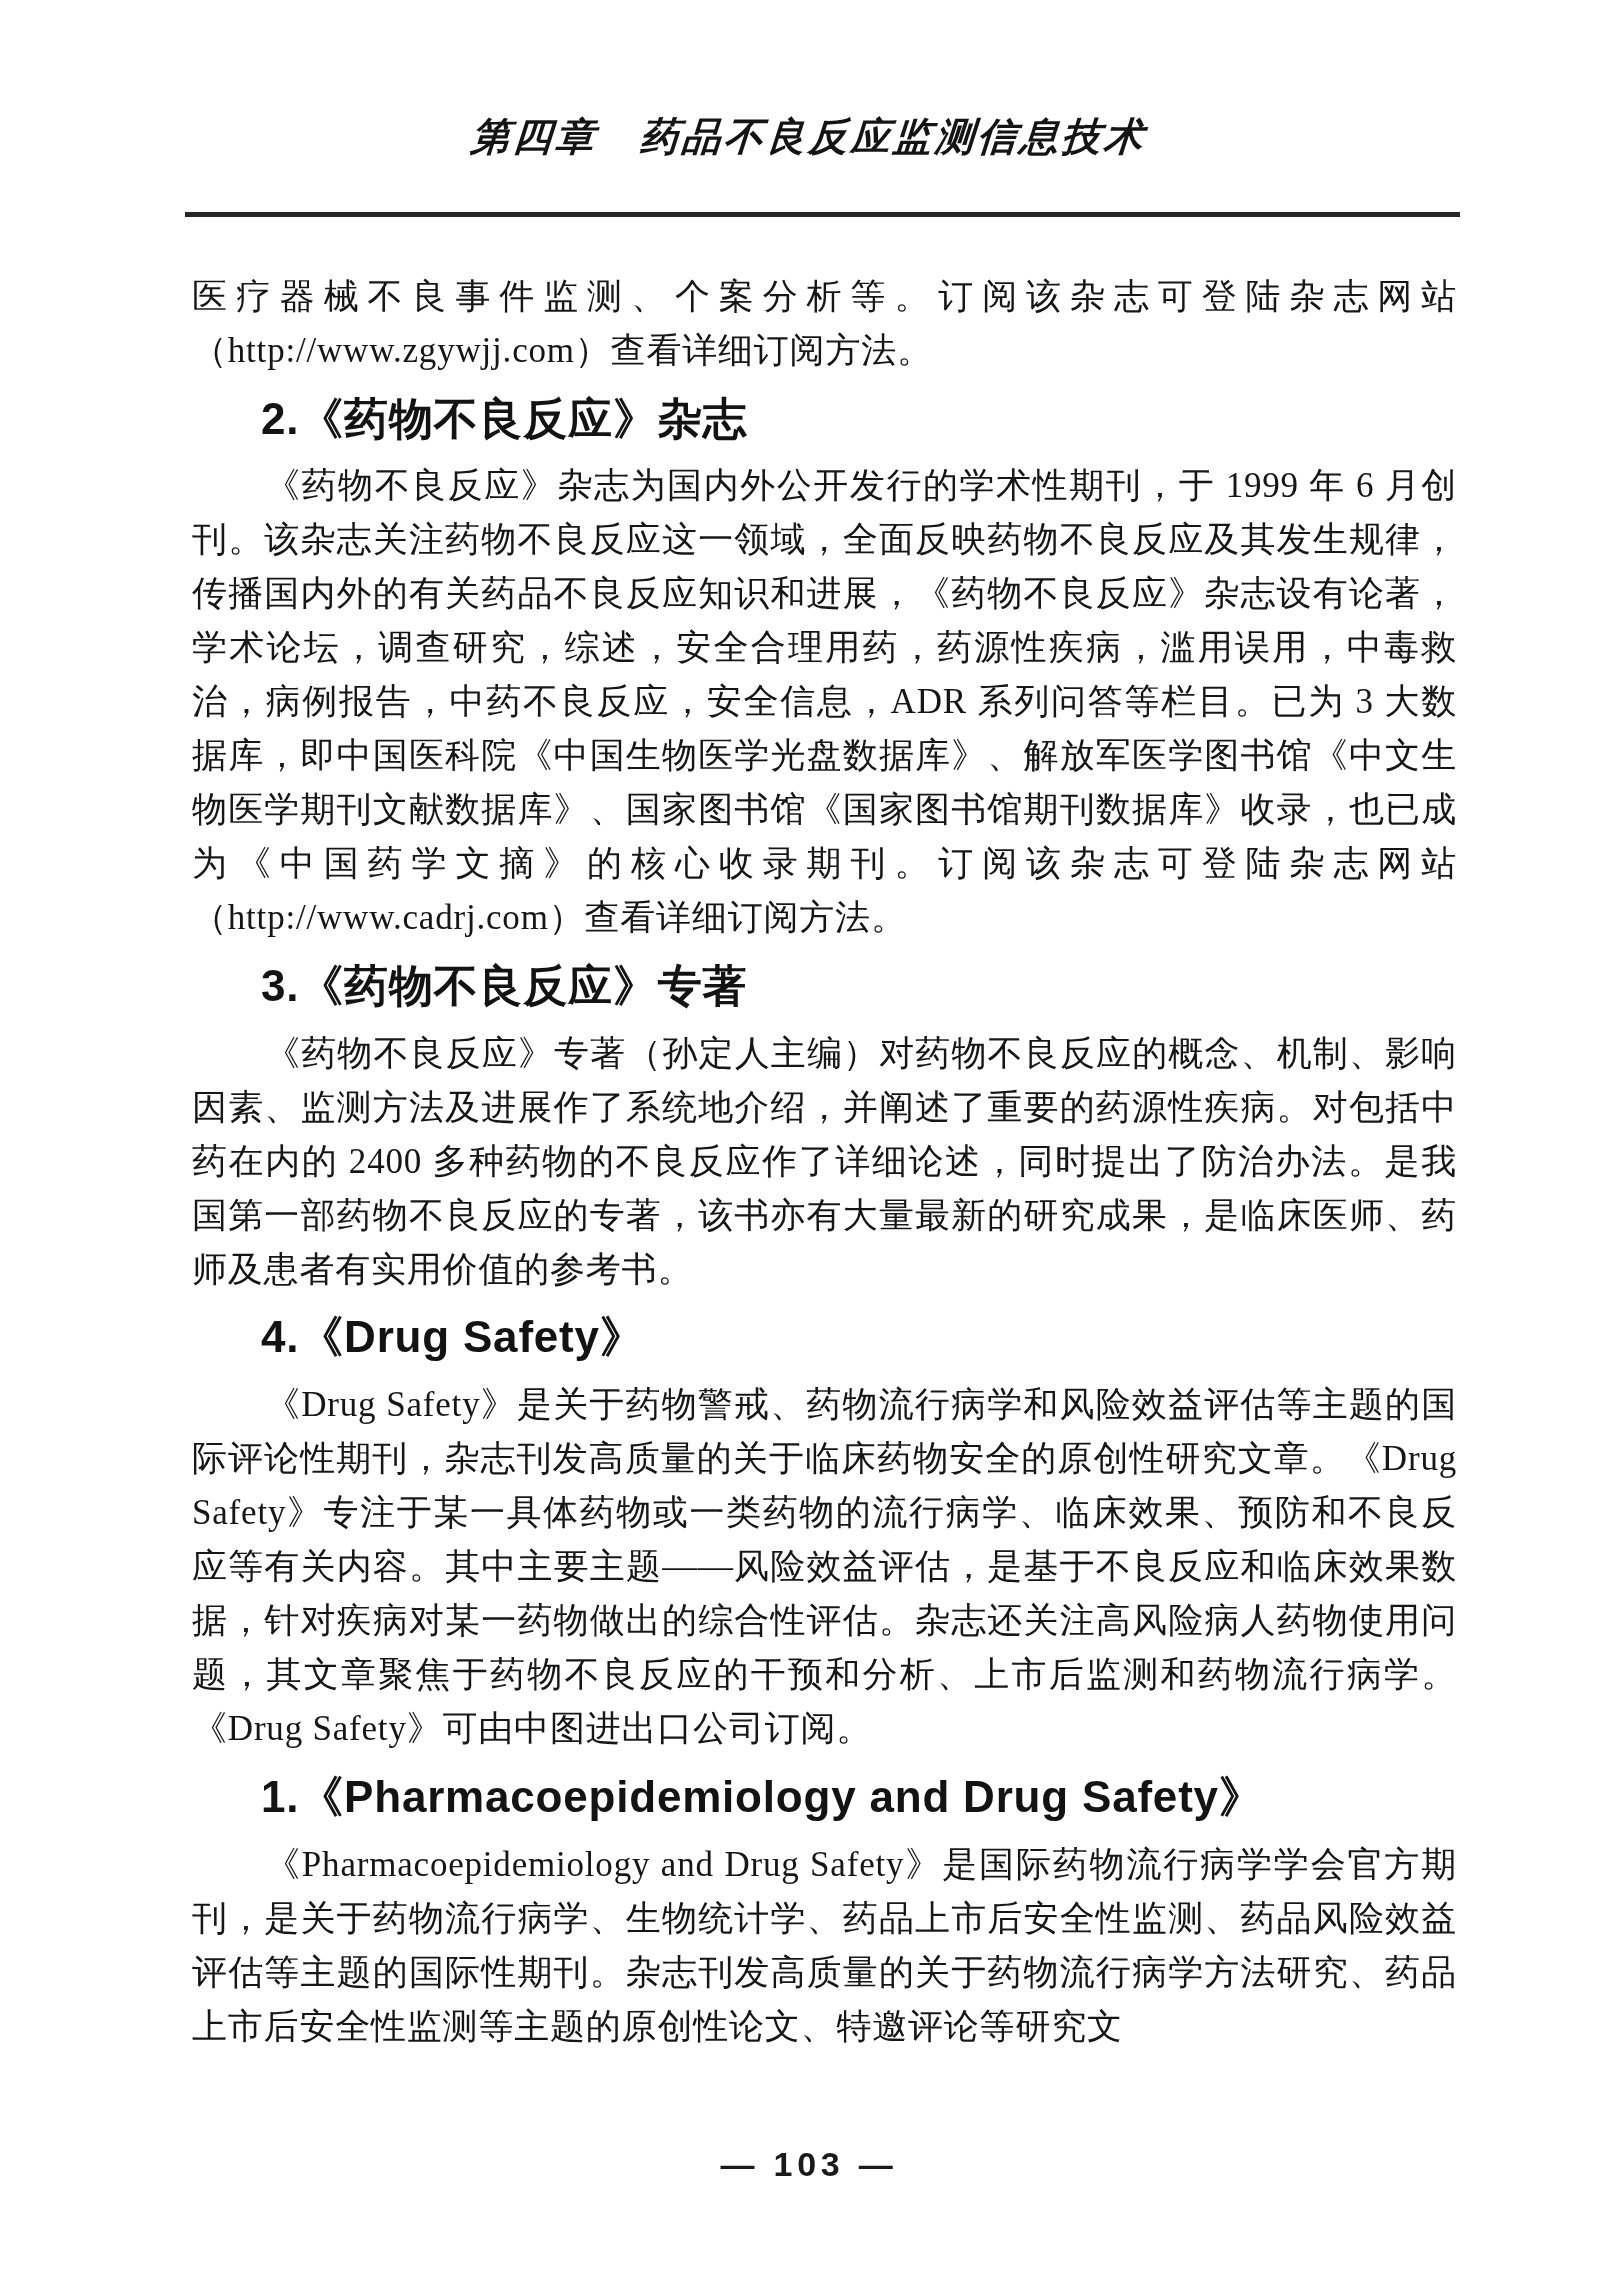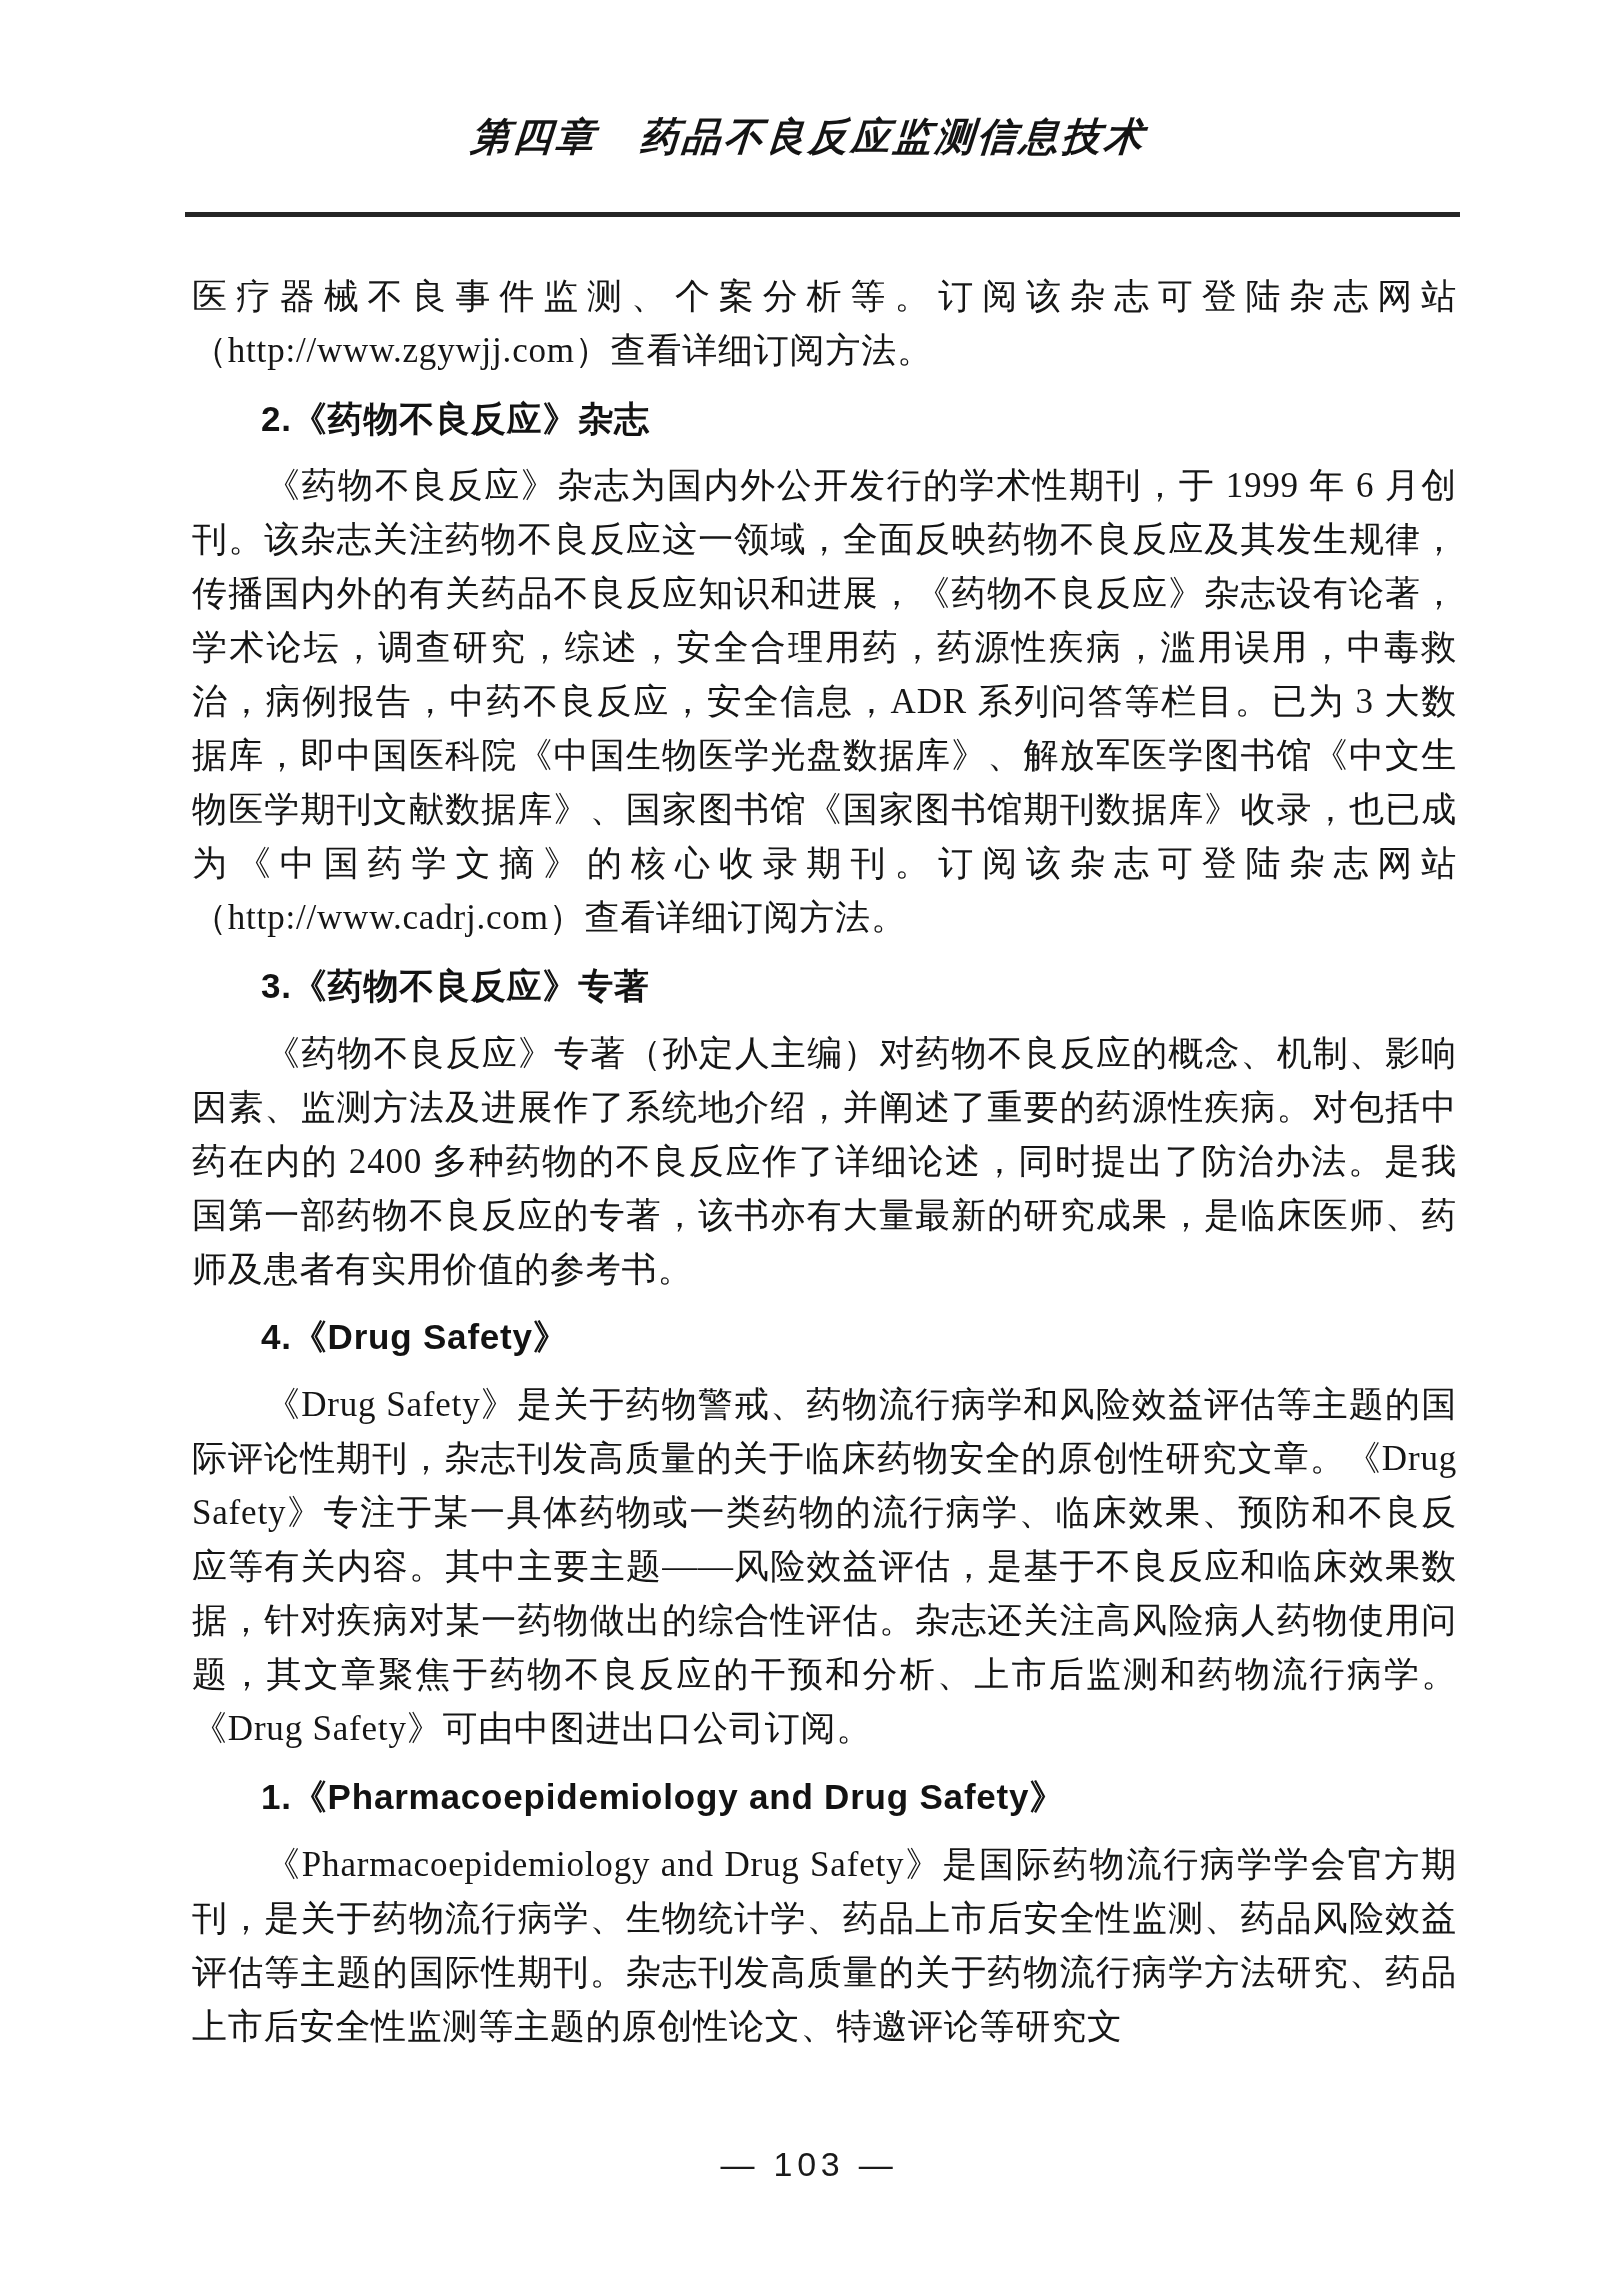--- a/index.html
+++ b/index.html
@@ -55,39 +55,40 @@
     margin: 4px;
     text-indent: 73px;
   }
   .body-para.no-indent {
     text-indent: 0;
   }
   .section-heading {
     margin: 13.7px 0 13.7px 0;
     font-family: "Liberation Sans", "DejaVu Sans", sans-serif;
     font-weight: bold;
-    font-size: 35px;
+    font-size: 44px;
     line-height: 54px;
     text-indent: 73px;
     text-align: left;
     letter-spacing: 0.8px;
     color: #131313;
   }
   .page-footer {
     position: absolute;
     top: 2145px;
     left: 0;
     width: 100%;
     text-align: center;
   }
   .page-number {
     font-family: "Liberation Sans", "DejaVu Sans", sans-serif;
     font-size: 34px;
     letter-spacing: 4.8px;
     color: #1a1a1a;
+    font-weight: bold;
   }
 </style>
 </head>
 <body>
 
 <div class="page-header">
   <span class="header-title">第四章　药品不良反应监测信息技术</span>
 </div>
 
 <div class="header-rule"></div>

